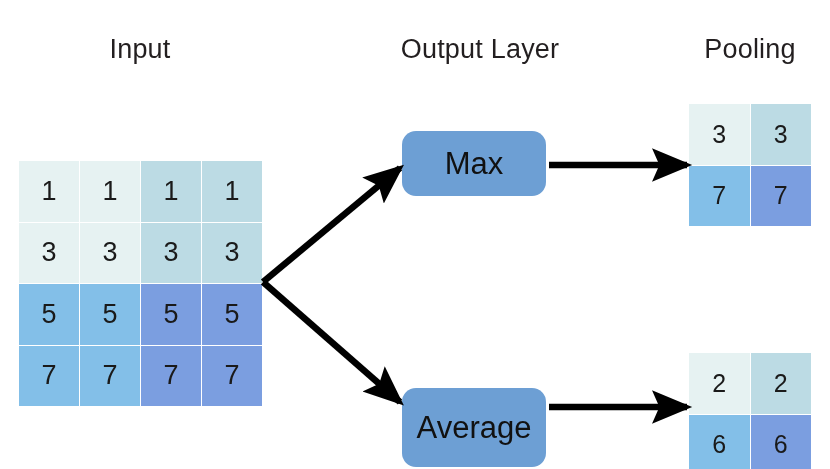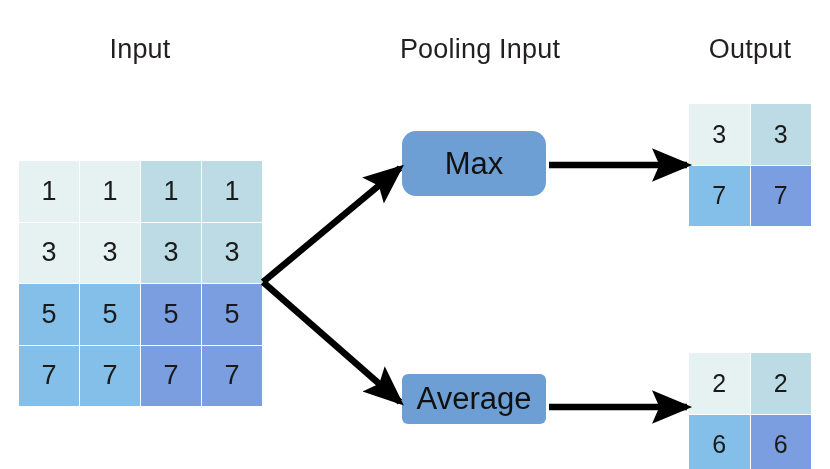--- a/index.html
+++ b/index.html
@@ -91,45 +91,44 @@
     letter-spacing: 0px;
   }
   #pool-box-max {
     left: 402px;
     top: 115px;
     width: 144px;
     height: 65px;
   }
   #pool-box-avg {
     left: 402px;
-    top: 358px;
+    top: 372px;
     width: 144px;
-    height: 50px;
-    border-radius: 6px;
+    height: 79px;
   }
 
   svg.arrow-layer {
     position: absolute;
     left: 0;
     top: 0;
     width: 830px;
     height: 469px;
     pointer-events: none;
   }
 </style>
 </head>
 <body style="background: rgb(255, 255, 255);">
 
 <div id="diagram">
 
   <div class="title" id="title-input">Input</div>
 
-  <div class="title" id="title-pooling">Pooling Input</div>
+  <div class="title" id="title-pooling">Output Layer</div>
 
-  <div class="title" id="title-output">Output</div>
+  <div class="title" id="title-output">Pooling</div>
 
   <div class="grid" id="input-grid">
       <div class="cell" style="background: rgb(230, 242, 242);">1</div>
       <div class="cell" style="background: rgb(230, 242, 242);">1</div>
       <div class="cell" style="background: rgb(188, 219, 228);">1</div>
       <div class="cell" style="background: rgb(188, 219, 228);">1</div>
       <div class="cell" style="background: rgb(230, 242, 242);">3</div>
       <div class="cell" style="background: rgb(230, 242, 242);">3</div>
       <div class="cell" style="background: rgb(188, 219, 228);">3</div>
       <div class="cell" style="background: rgb(188, 219, 228);">3</div>

